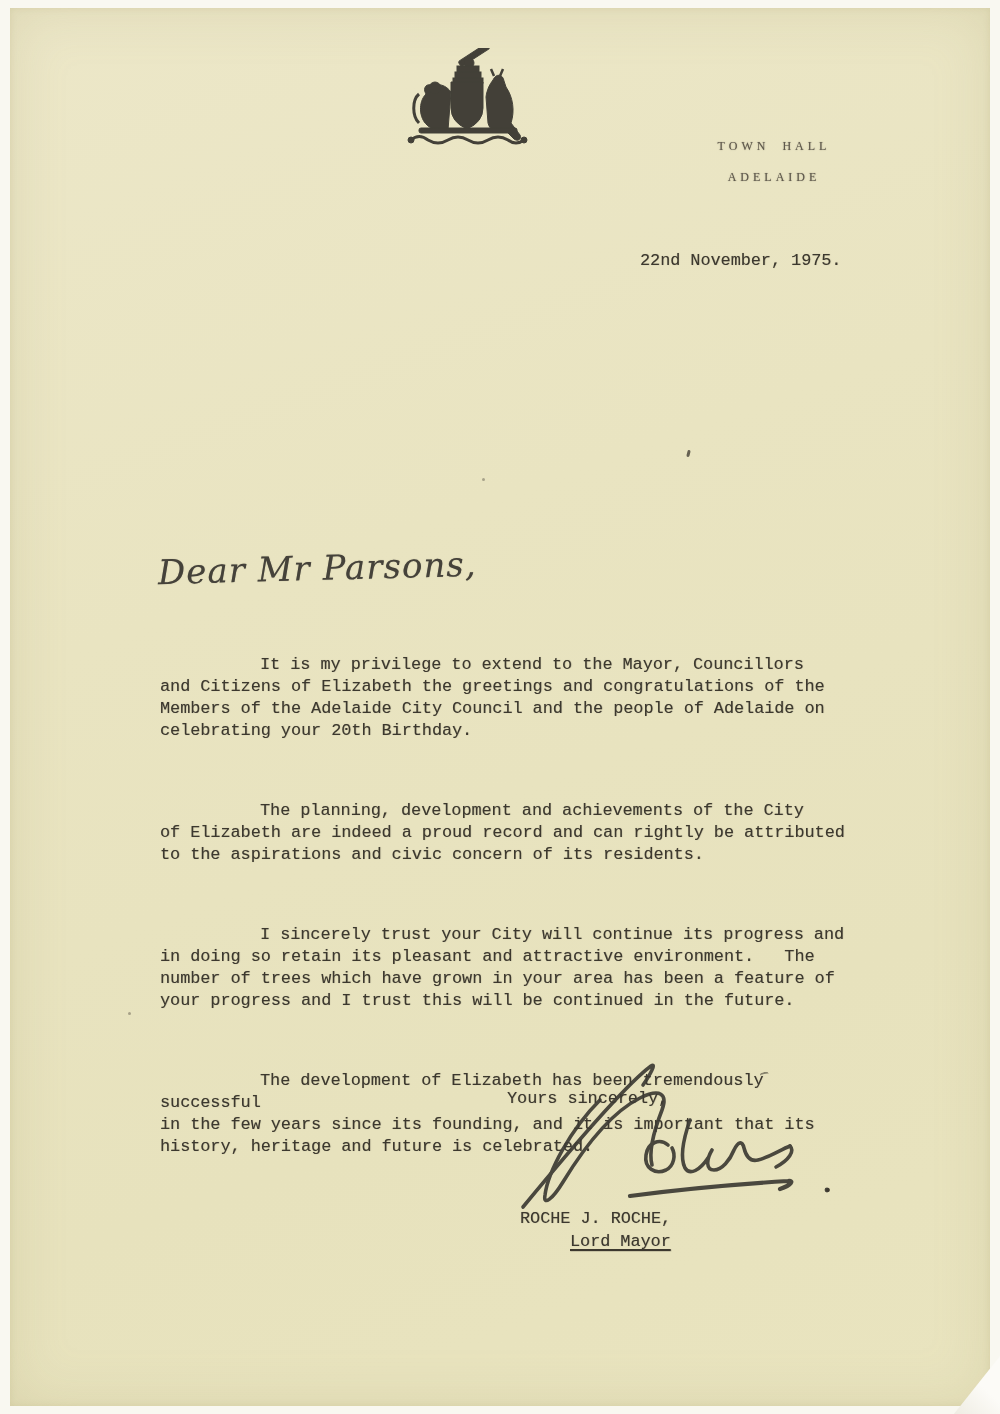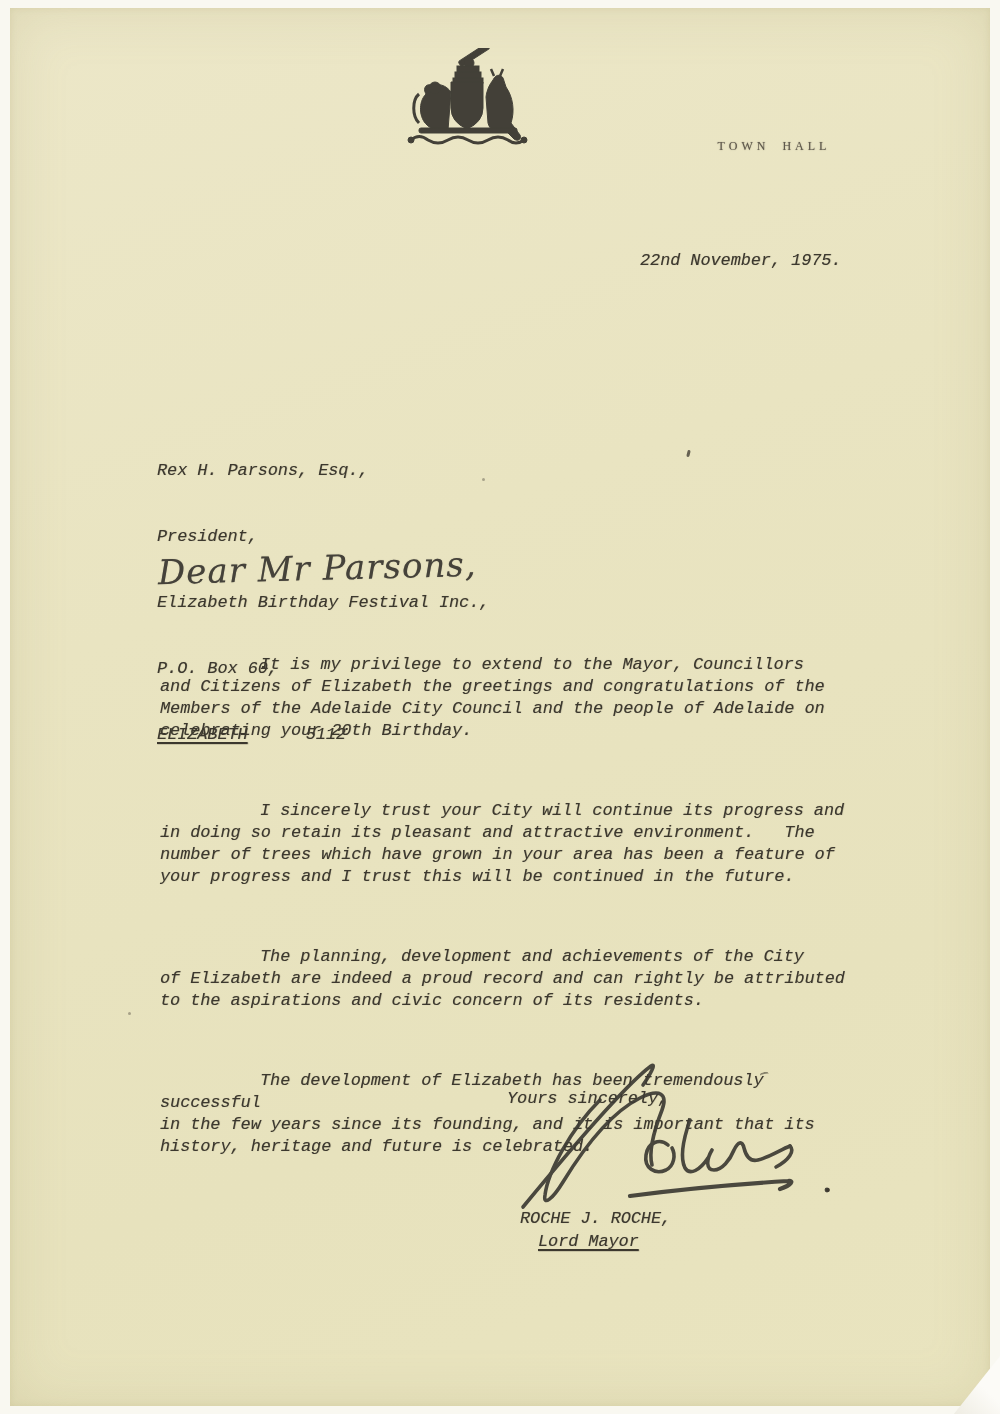--- a/index.html
+++ b/index.html
@@ -23,21 +23,20 @@
     filter:drop-shadow(-2px -2px 2px rgba(140,130,95,0.45));
   }
   
   .typewriter{
     position:absolute;
     font-family:"Liberation Mono", monospace;
     font-size:16.8px;line-height:22px;
     color:#3c382e;
     text-shadow:0.4px 0.4px 0.7px rgba(60,56,46,0.45);
     white-space:pre-wrap;
-    font-style:italic;
   }
   .letterhead{
     position:absolute;left:645px;top:131px;width:258px;
     text-align:center;
     font-family:"Liberation Serif", serif;
     font-size:12px;line-height:31px;
     letter-spacing:4px;word-spacing:6px;
     color:#5f594c;
     text-shadow:0 0 1.2px rgba(95,89,76,0.65);
   }
@@ -54,21 +53,21 @@
     font-size:34px;letter-spacing:1px;
     color:#45423a;
     transform:rotate(-1.5deg);
     text-shadow:0 0 0.8px rgba(69,66,58,0.5);
   }
   .body-block{left:160px;top:610px;width:706px;}
   .body-block p{margin:0 0 14px 0;text-indent:100px;}
   .closing-line{left:507px;top:1088px;}
   .signature{position:absolute;left:470px;top:1050px;width:390px;height:165px;}
   .sig-name{left:520px;top:1208px;}
-  .sig-title{left:538px;top:1231px;}
+  .sig-title{left:570px;top:1231px;}
   
   .mark{position:absolute;background:rgba(58,54,44,0.75);border-radius:50%;}
   .mark-apostrophe{left:687px;top:450px;width:3px;height:7px;border-radius:2px;transform:rotate(14deg);}
   .mark-squiggle{left:760px;top:1072px;width:9px;height:4px;background:none;border-top:2px solid rgba(70,66,54,0.6);border-radius:60%;transform:rotate(-12deg);}
   .mark-dot-right{left:826px;top:1188px;width:4px;height:4px;}
   .mark-dot-left{left:128px;top:1012px;width:3px;height:3px;opacity:0.5;}
   .mark-fleck{left:482px;top:478px;width:3px;height:3px;opacity:0.5;}
 </style>
 </head>
 <body>
@@ -98,46 +97,40 @@
       <rect x="14" y="80" width="98" height="5" rx="2"></rect>
 
       <path d="M6,92 q8,-7 17,0 q10,6 20,0 q10,-6 20,0 q10,6 20,0 q10,-6 20,0 q8,6 16,0" fill="none" stroke-width="3"></path>
       <circle cx="6" cy="92" r="3"></circle>
       <circle cx="119" cy="92" r="3"></circle>
     </g>
   </svg>
 
   <div class="letterhead">
     <div>TOWN HALL</div>
+    <div>ADELAIDE</div>
   </div>
 
   <div class="typewriter date-line">22nd November, 1975.</div>
 
-  <div class="typewriter recipient">
-    <div>Rex H. Parsons, Esq.,</div>
-    <div>President,</div>
-    <div>Elizabeth Birthday Festival Inc.,</div>
-    <div>P.O. Box 60,</div>
-    <div><span class="underlined">ELIZABETH</span><span class="postcode">5112</span></div>
-  </div>
 
   <div class="salutation">Dear Mr Parsons,</div>
 
   <div class="typewriter body-block">
     <p>It is my privilege to extend to the Mayor, Councillors
 and Citizens of Elizabeth the greetings and congratulations of the
 Members of the Adelaide City Council and the people of Adelaide on
 celebrating your 20th Birthday.</p>
+    <p>The planning, development and achievements of the City
+of Elizabeth are indeed a proud record and can rightly be attributed
+to the aspirations and civic concern of its residents.</p>
     <p>I sincerely trust your City will continue its progress and
 in doing so retain its pleasant and attractive environment.   The
 number of trees which have grown in your area has been a feature of
 your progress and I trust this will be continued in the future.</p>
-    <p>The planning, development and achievements of the City
-of Elizabeth are indeed a proud record and can rightly be attributed
-to the aspirations and civic concern of its residents.</p>
     <p>The development of Elizabeth has been tremendously successful
 in the few years since its founding, and it is important that its
 history, heritage and future is celebrated.</p>
   </div>
 
   <div class="typewriter closing-line">Yours sincerely,</div>
 
   <svg class="signature" viewBox="470 1050 390 165" aria-hidden="true">
     <g fill="none" stroke="#3d3b34" stroke-width="3.6" stroke-linecap="round" opacity="0.92">
       <path d="M523,1207 C570,1150 625,1085 651,1066 C657,1062 650,1075 643,1085"></path>

